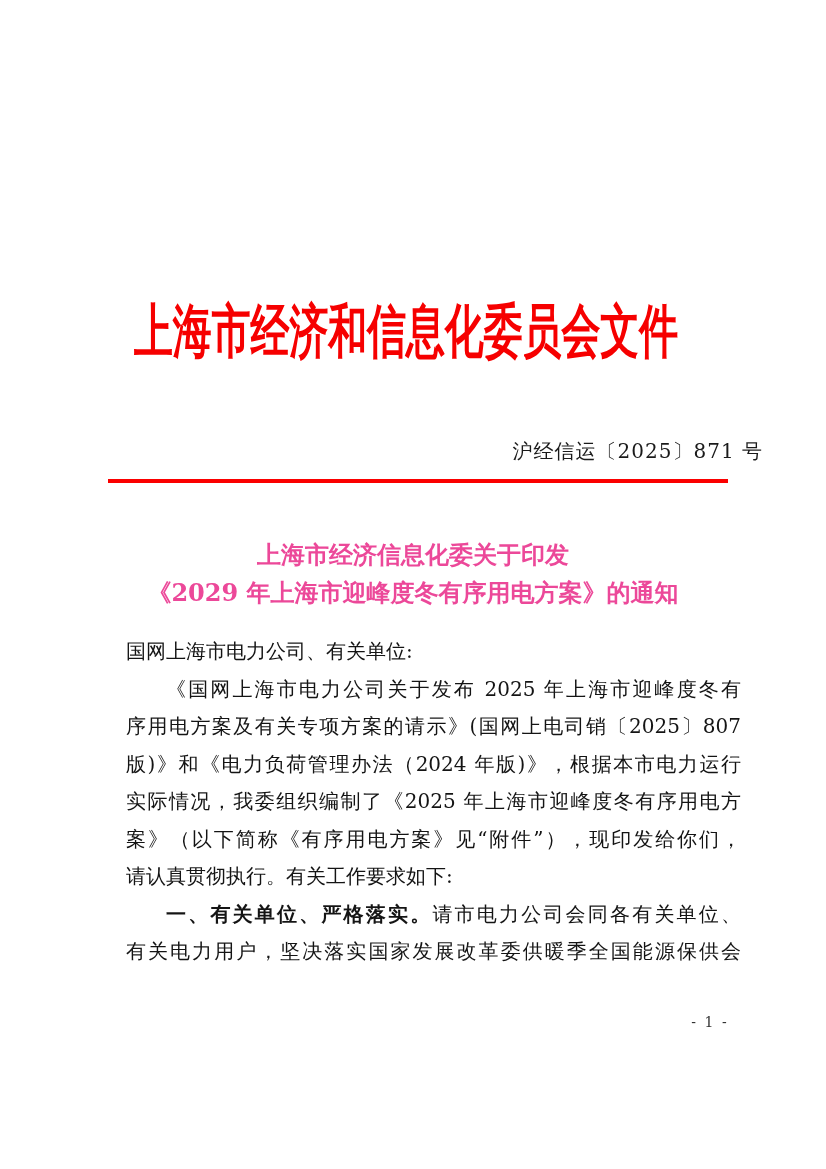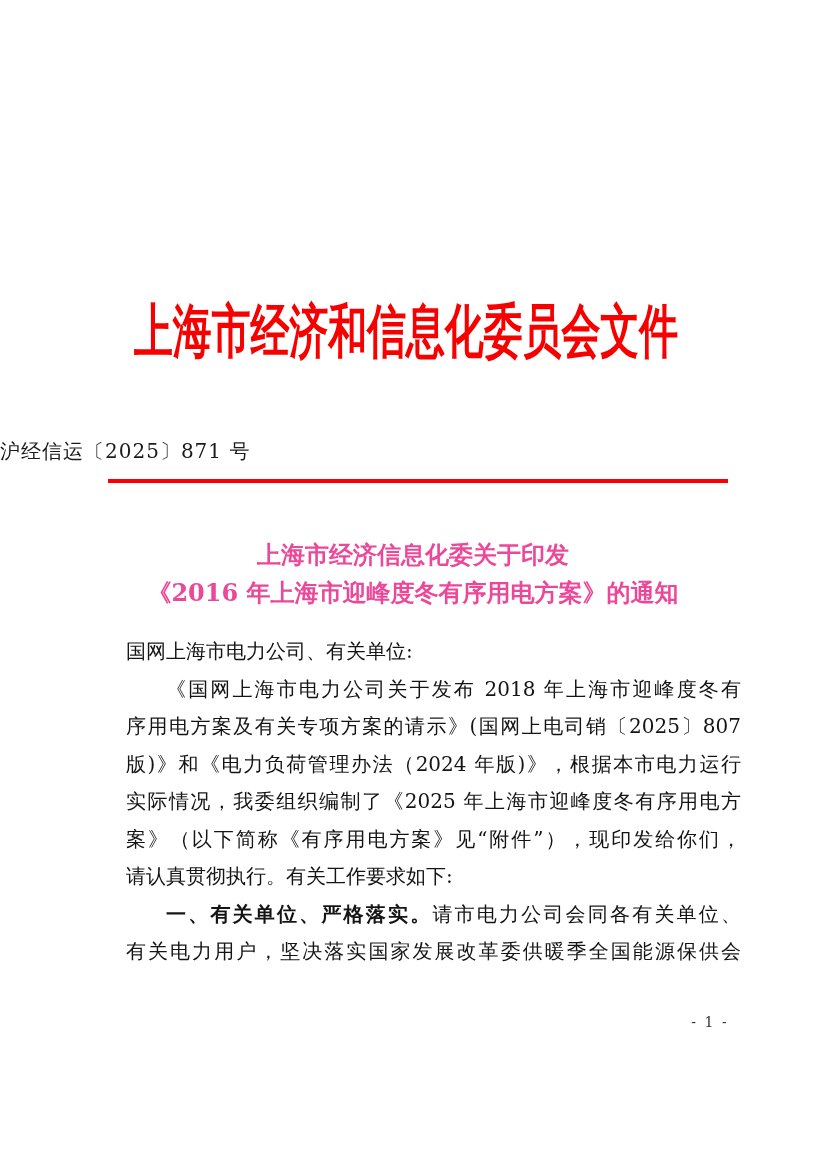--- a/index.html
+++ b/index.html
@@ -36,21 +36,21 @@
     transform: scaleX(0.67);
     transform-origin: center center;
     line-height: 86px;
   }
   
   .doc-number {
     position: absolute;
     top: 438px;
     left: 0;
     width: 763px;
-    text-align: left;
+    text-align: right;
     font-size: 20px;
     letter-spacing: 1px;
     color: #1a1a1a;
   }
   
   .red-rule {
     position: absolute;
     top: 479px;
     left: 108px;
     width: 620px;
@@ -116,26 +116,26 @@
   <div class="agency-banner">
     <span class="agency-inner">上海市经济和信息化委员会文件</span>
   </div>
 
   <div class="doc-number">沪经信运〔2025〕871 号</div>
 
   <div class="red-rule"></div>
 
   <div class="notice-title">
     <div>上海市经济信息化委关于印发</div>
-    <div>《2016 年上海市迎峰度冬有序用电方案》的通知</div>
+    <div>《2029 年上海市迎峰度冬有序用电方案》的通知</div>
   </div>
 
   <div class="doc-body">
       <div class="body-line"><span>国网上海市电力公司、有关单位:</span></div>
-      <div class="body-line indent justify"><span>《国网上海市电力公司关于发布 2018 年上海市迎峰度冬有</span></div>
+      <div class="body-line indent justify"><span>《国网上海市电力公司关于发布 2025 年上海市迎峰度冬有</span></div>
       <div class="body-line justify"><span>序用电方案及有关专项方案的请示》(国网上电司销〔2025〕807</span></div>
       <div class="body-line justify"><span>版)》和《电力负荷管理办法（2024 年版)》，根据本市电力运行</span></div>
       <div class="body-line justify"><span>实际情况，我委组织编制了《2025 年上海市迎峰度冬有序用电方</span></div>
       <div class="body-line justify"><span>案》（以下简称《有序用电方案》见“附件”），现印发给你们，</span></div>
       <div class="body-line"><span>请认真贯彻执行。有关工作要求如下:</span></div>
       <div class="body-line indent justify"><span class="bold">一、有关单位、严格落实。</span><span>请市电力公司会同各有关单位、</span></div>
       <div class="body-line justify"><span>有关电力用户，坚决落实国家发展改革委供暖季全国能源保供会</span></div>
     </div>
 
   <div class="page-number">- 1 -</div>

